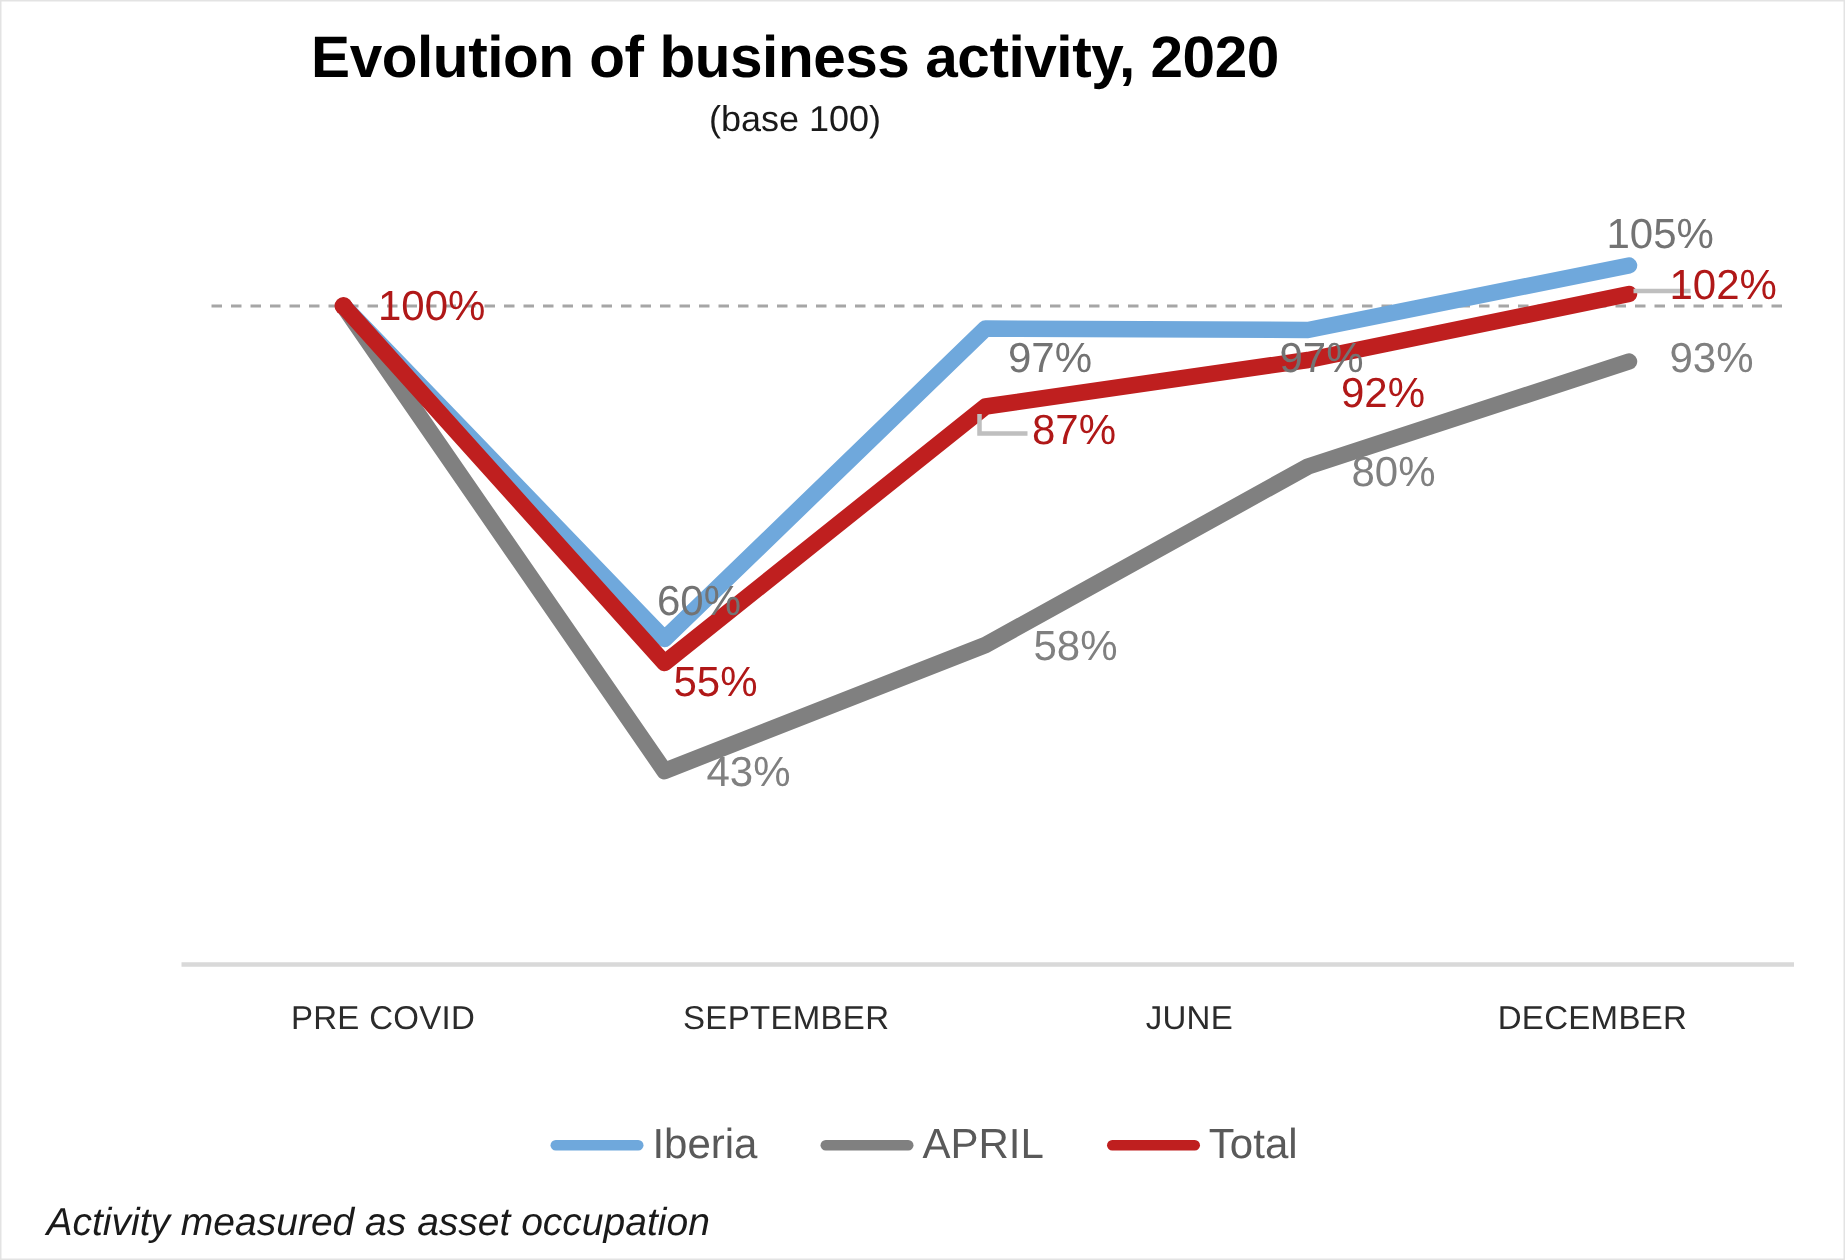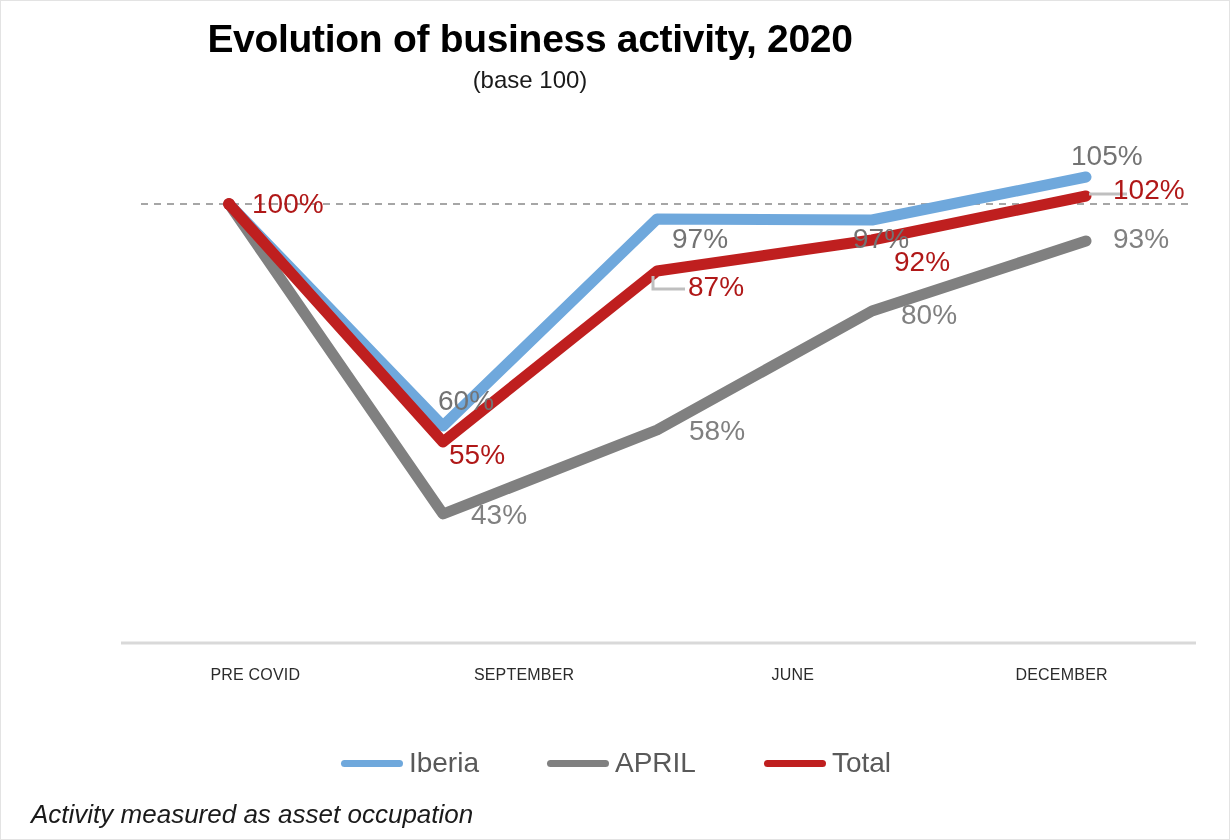--- a/index.html
+++ b/index.html
@@ -64,35 +64,35 @@
   #category-axis {
     position: absolute;
     left: 120px; top: 665px;
     width: 1075px; height: 40px;
     display: flex;
     align-items: flex-start;
   }
   .cat-label {
     flex: 1 1 0;
     text-align: center;
-    font-size: 16px;
+    font-size: 22px;
     color: #2b2b2b;
     letter-spacing: 0.2px;
     white-space: nowrap;
   }
 
   
   #legend {
     position: absolute;
     left: 0; top: 748px;
     width: 1230px;
     display: flex;
     justify-content: center;
     align-items: center;
-    gap: 68px;
+    gap: 42px;
   }
   .legend-item {
     display: flex;
     align-items: center;
     gap: 6px;
   }
   .legend-swatch {
     display: block;
     width: 62px; height: 7px;
     border-radius: 4px;

